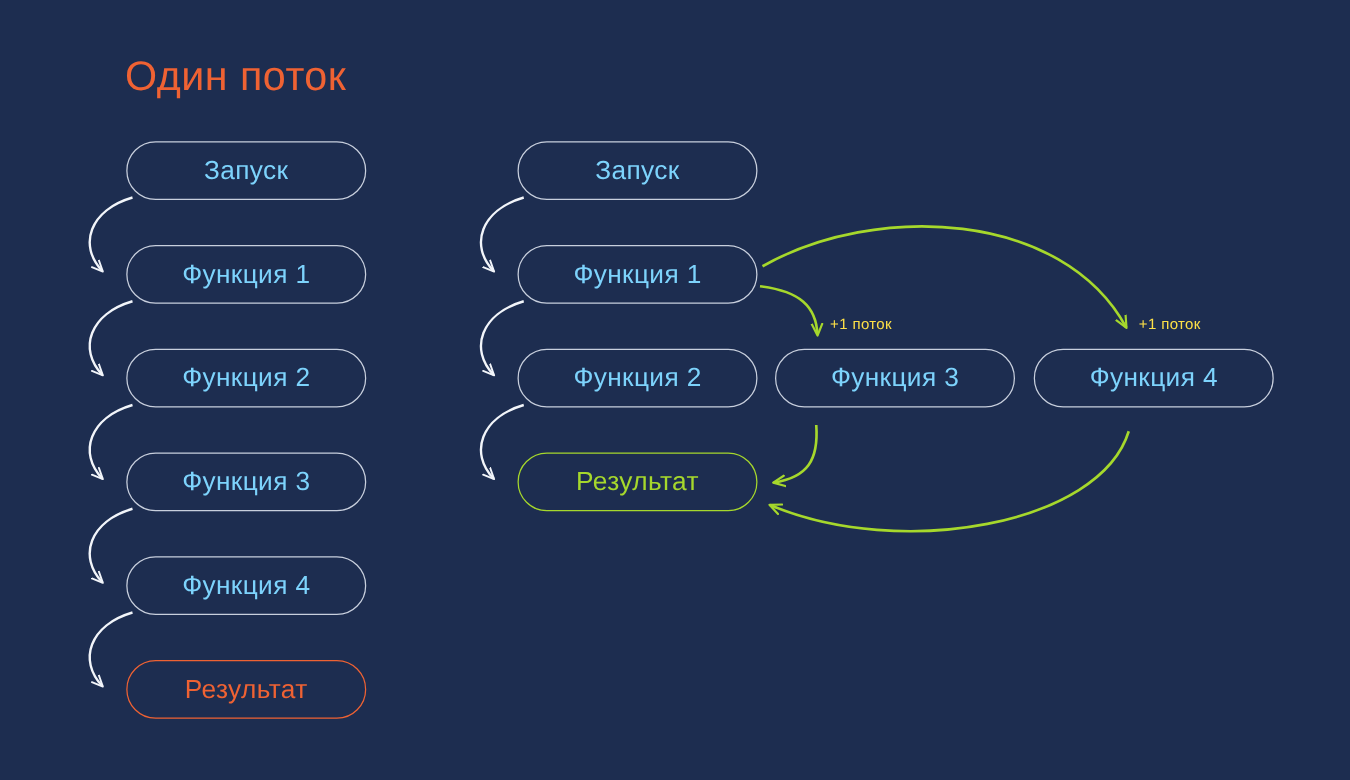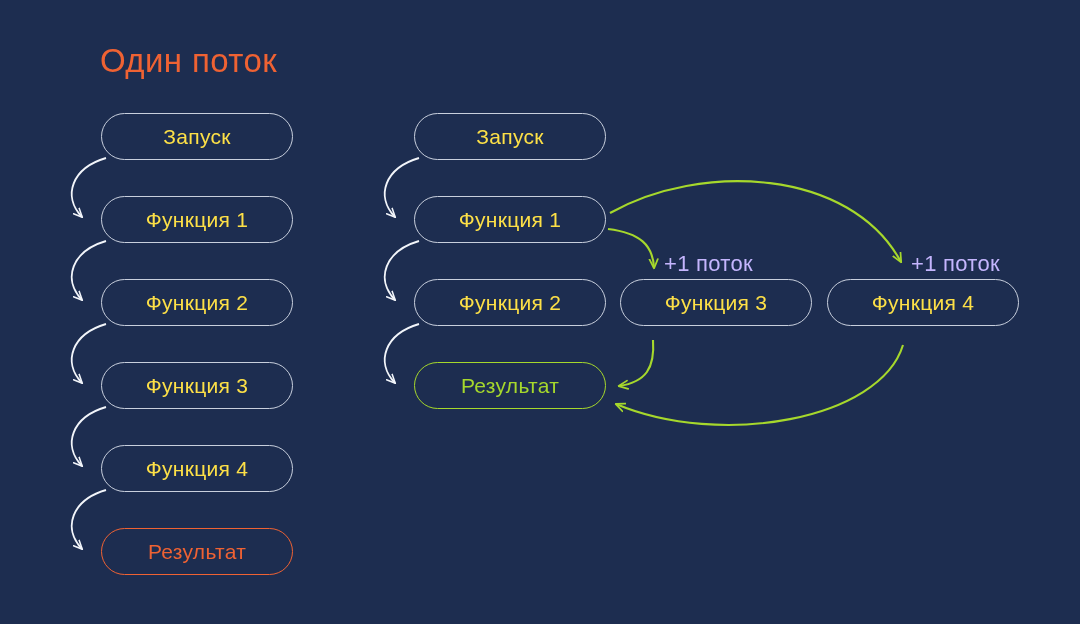--- a/index.html
+++ b/index.html
@@ -30,39 +30,39 @@
 
   .node {
     position: absolute;
     height: 47px;
     border-radius: 24px;
     border: 1.6px solid #c8cfdd;
     box-sizing: border-box;
     display: flex;
     align-items: center;
     justify-content: center;
-    color: #fde047;
+    color: #7dd3fc;
     font-size: 21px;
     letter-spacing: 0.3px;
     white-space: nowrap;
     background: transparent;
   }
   .node.accent-orange {
     border-color: #ef6233;
     color: #ef6233;
   }
   .node.accent-green {
     border-color: #a6d82c;
     color: #a6d82c;
   }
 
   .thread-label {
     position: absolute;
-    color: #c4b5fd;
-    font-size: 22px;
+    color: #fde047;
+    font-size: 12px;
     letter-spacing: 0.3px;
     white-space: nowrap;
     line-height: 1;
   }
 
   svg.arrows {
     position: absolute;
     left: 0;
     top: 0;
     width: 1080px;

